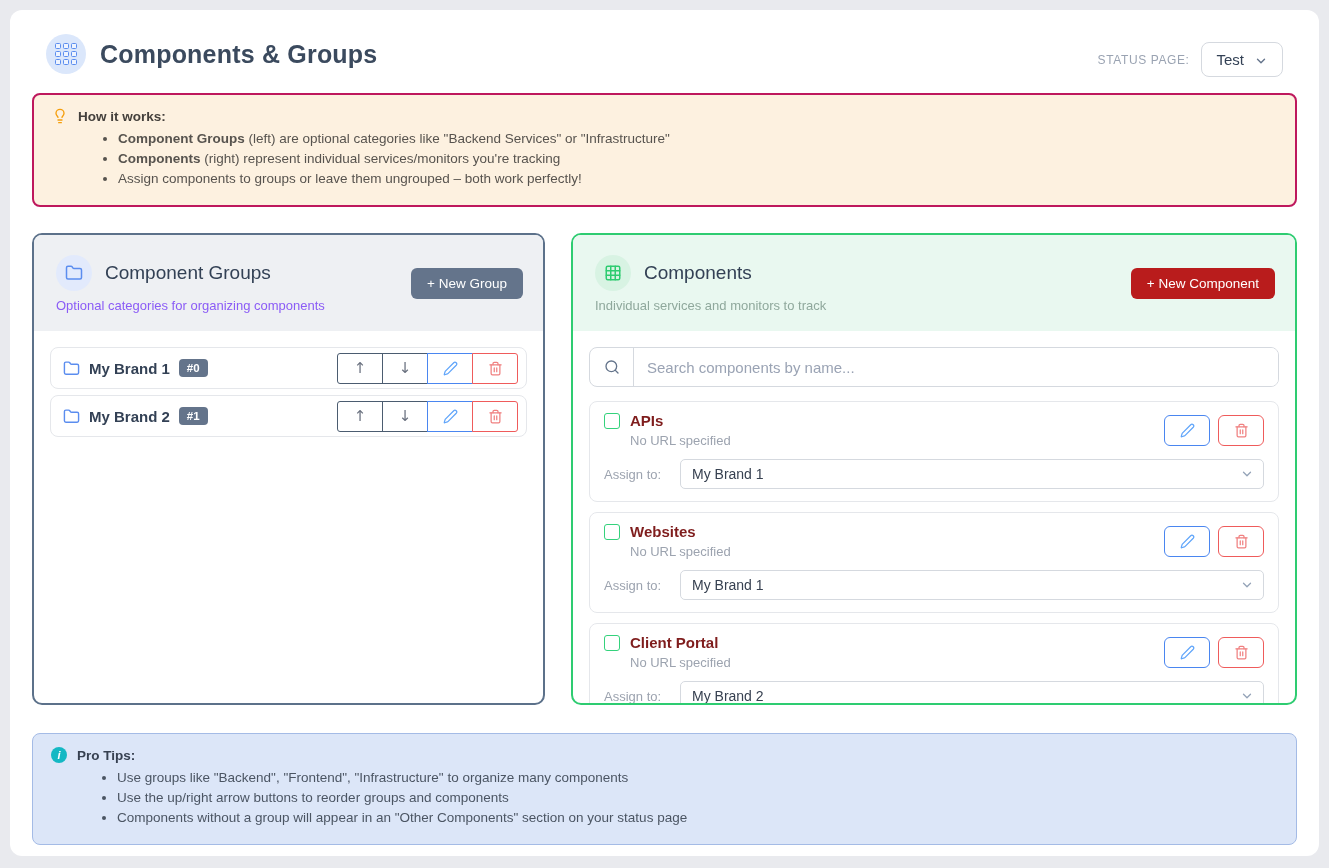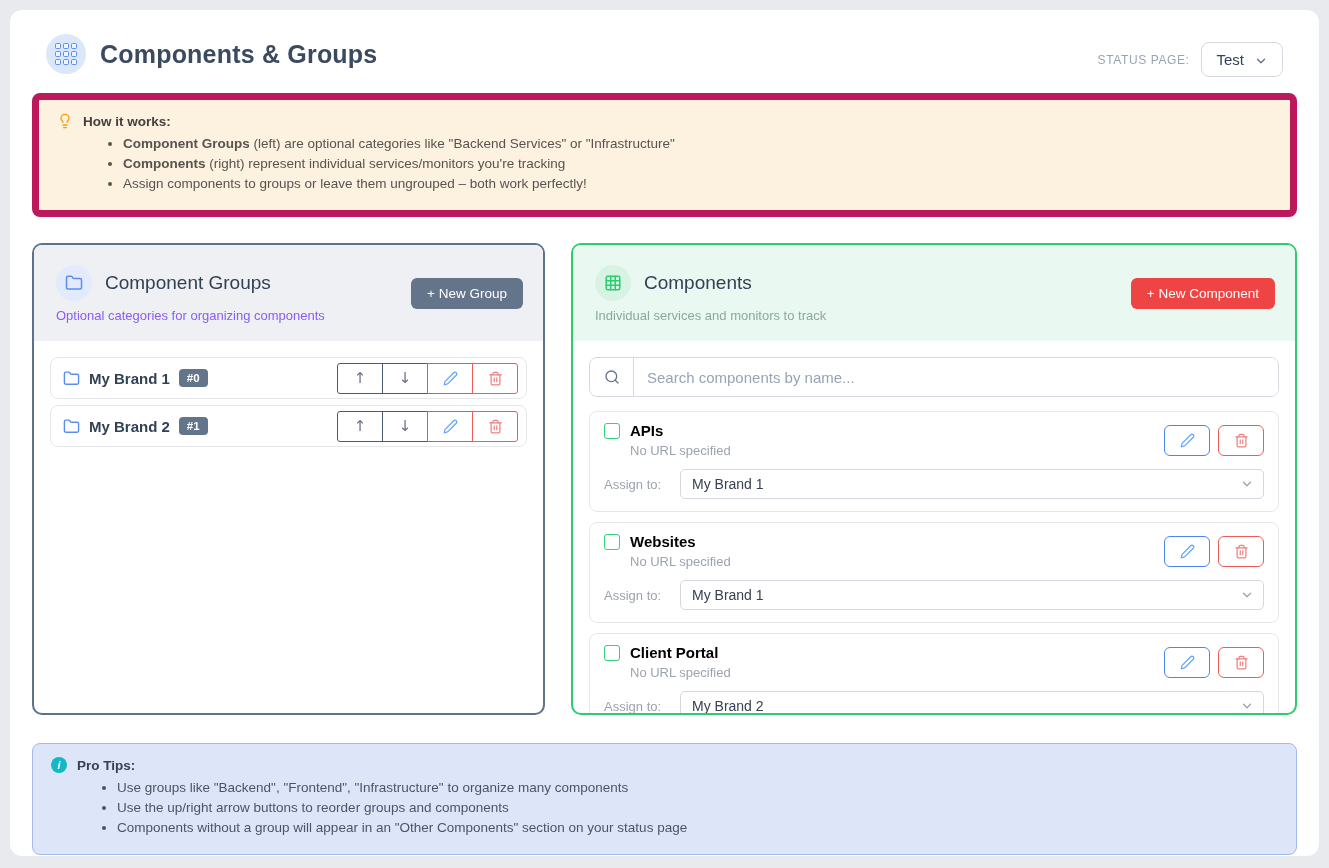--- a/index.html
+++ b/index.html
@@ -31,21 +31,21 @@
   .status-page { display: flex; align-items: center; gap: 12px; margin-top: 8px; }
   .status-page-label { font-size: 12px; color: #9aa3b2; letter-spacing: 0.6px; }
   .status-select {
     display: flex; align-items: flex-end; gap: 10px;
     border: 1px solid #d5d9df; border-radius: 8px;
     padding: 8px 14px; background: #fff; cursor: pointer;
     font-size: 15px; color: #334155; font-weight: 500;
   }
   
   .info-box { border-radius: 8px; padding: 13px 18px 14px; margin: 0; }
-  .info-box.orange { background: #fdf1e0; border: 7px solid #be185d; margin-top: 16px; }
+  .info-box.orange { background: #fdf1e0; border: 2px solid #be185d; margin-top: 16px; }
   .info-box.blue { background: #dce6f8; border: 1px solid #a4bbe6; margin-top: 28px; }
   .info-title { display: flex; align-items: center; gap: 10px; font-size: 13.5px; font-weight: 700; color: #44403c; }
   .info-box.blue .info-title { color: #374151; }
   .info-box ul { margin: 7px 0 0 0; padding-left: 66px; }
   .info-box li { font-size: 13.5px; color: #57534e; margin: 5px 0; }
   .info-box.blue li { color: #4b5563; }
   .info-icon-circle {
     width: 16px; height: 16px; border-radius: 50%; background: #14b8c4;
     color: #fff; font-size: 11px; font-weight: 700; font-style: italic;
     display: flex; align-items: center; justify-content: center; flex: 0 0 16px;
@@ -66,21 +66,21 @@
   .panel-subtitle { margin-top: 7px; font-size: 13px; }
   .panel.groups .panel-subtitle { color: #8b5cf6; }
   .panel.components .panel-subtitle { color: #8fa89c; }
   .btn-new {
     position: absolute; right: 20px; top: 33px;
     border: none; border-radius: 6px; padding: 8px 16px;
     font-size: 13.5px; color: #fff; cursor: pointer;
     font-family: "Liberation Sans", sans-serif;
   }
   .btn-new.slate { background: #64748b; }
-  .btn-new.green { background: #ef4444; }
+  .btn-new.green { background: #b91c1c; }
   .panel-body { padding: 16px; flex: 1; overflow: hidden; }
   
   .group-row {
     display: flex; align-items: center; justify-content: space-between;
     border: 1px solid #e5e7eb; border-radius: 8px;
     padding: 5px 8px 5px 12px; margin-bottom: 6px; height: 42px;
   }
   .group-left { display: flex; align-items: center; gap: 9px; }
   .group-name { font-size: 15px; font-weight: 700; color: #334155; }
   .group-badge {
@@ -109,21 +109,21 @@
   .search-bar input {
     flex: 1; border: none; outline: none; padding: 0 13px; font-size: 15px;
     color: #334155; font-family: "Liberation Sans", sans-serif;
   }
   .search-bar input::placeholder { color: #9aa3b4; }
   .component-card { border: 1px solid #e5e7eb; border-radius: 8px; padding: 10px 14px 12px; margin-top: 10px; }
   .search-bar + .component-card { margin-top: 14px; }
   .comp-top { display: flex; justify-content: space-between; align-items: flex-start; }
   .comp-name-row { display: flex; align-items: center; gap: 10px; }
   .comp-checkbox { width: 16px; height: 16px; border: 1.6px solid #34d27c; border-radius: 3px; background: #fff; }
-  .comp-name { font-size: 15px; font-weight: 700; color: #000000; }
+  .comp-name { font-size: 15px; font-weight: 700; color: #7f1d1d; }
   .comp-url { margin: 4px 0 0 26px; font-size: 13px; color: #9ca3af; }
   .comp-actions { display: flex; gap: 8px; margin-top: 3px; }
   .comp-assign { display: flex; align-items: center; margin-top: 11px; }
   .assign-label { width: 64px; flex: 0 0 64px; font-size: 13px; color: #9ca3af; }
   .select-wrap { position: relative; flex: 1; margin-left: 12px; }
   .select-wrap select {
     width: 100%; height: 30px; appearance: none; -webkit-appearance: none;
     border: 1px solid #d5d9df; border-radius: 5px; background: #fff;
     padding: 0 30px 0 11px; font-size: 14px; color: #374151;
     font-family: "Liberation Sans", sans-serif; cursor: pointer;

